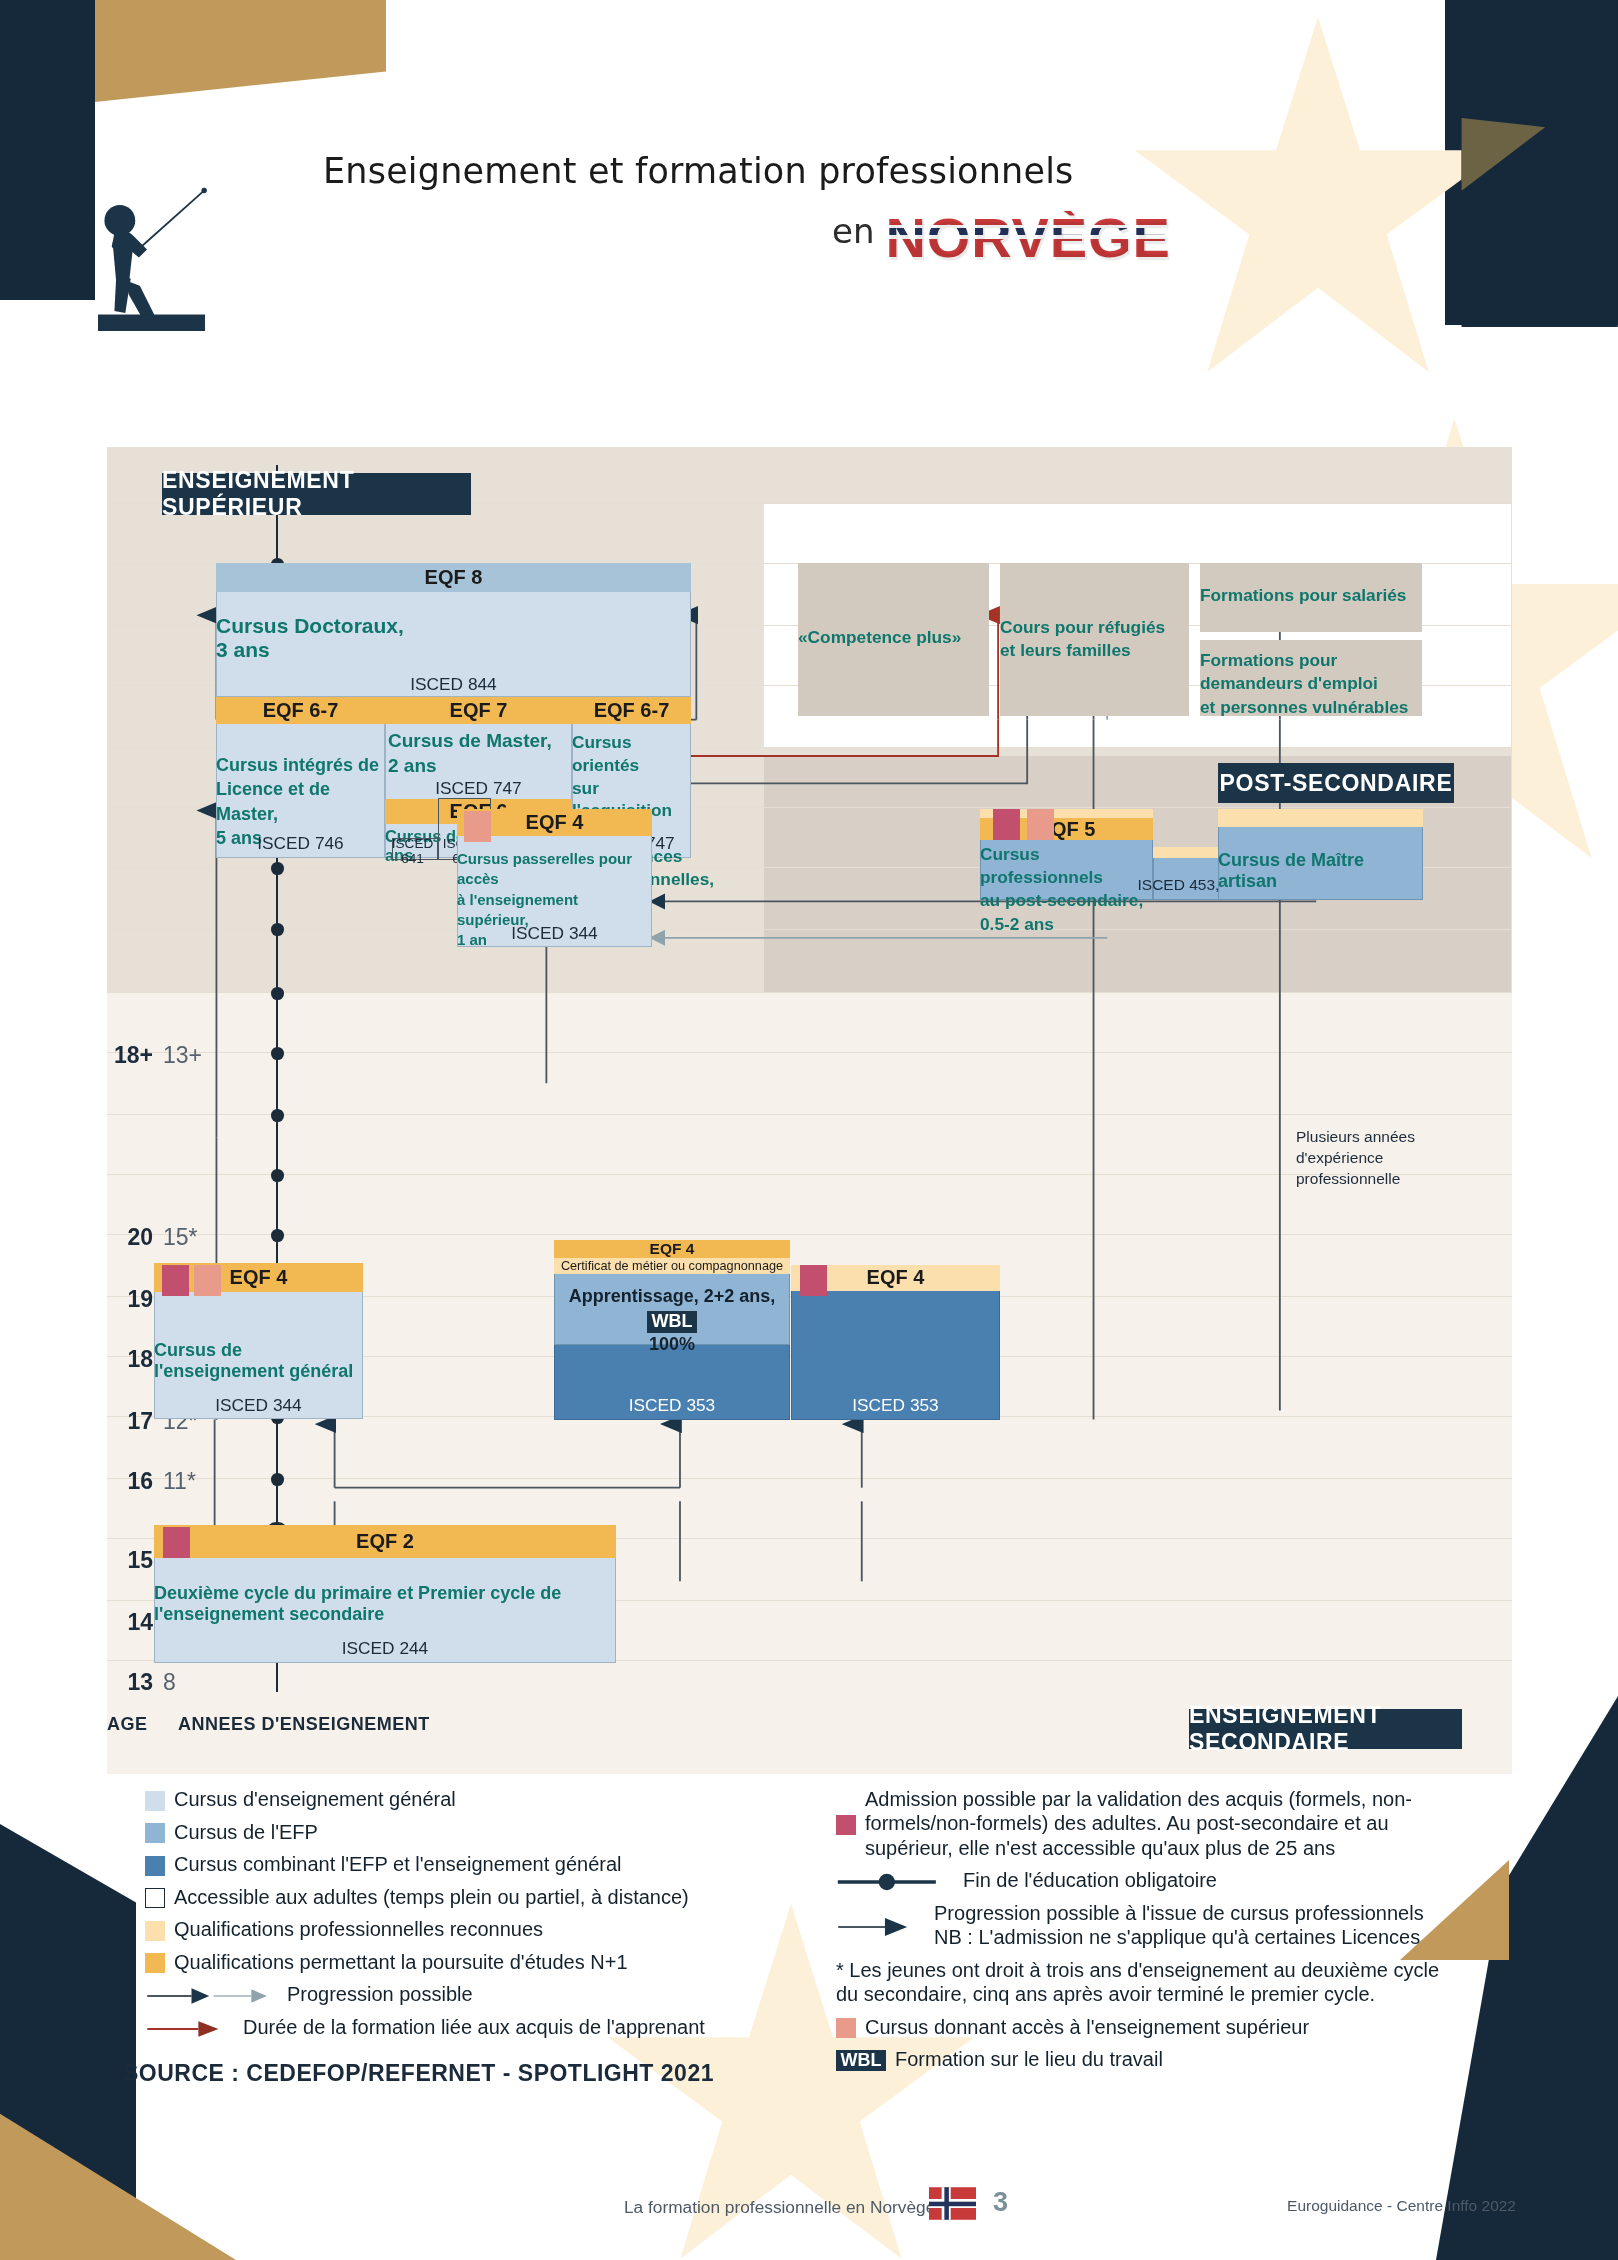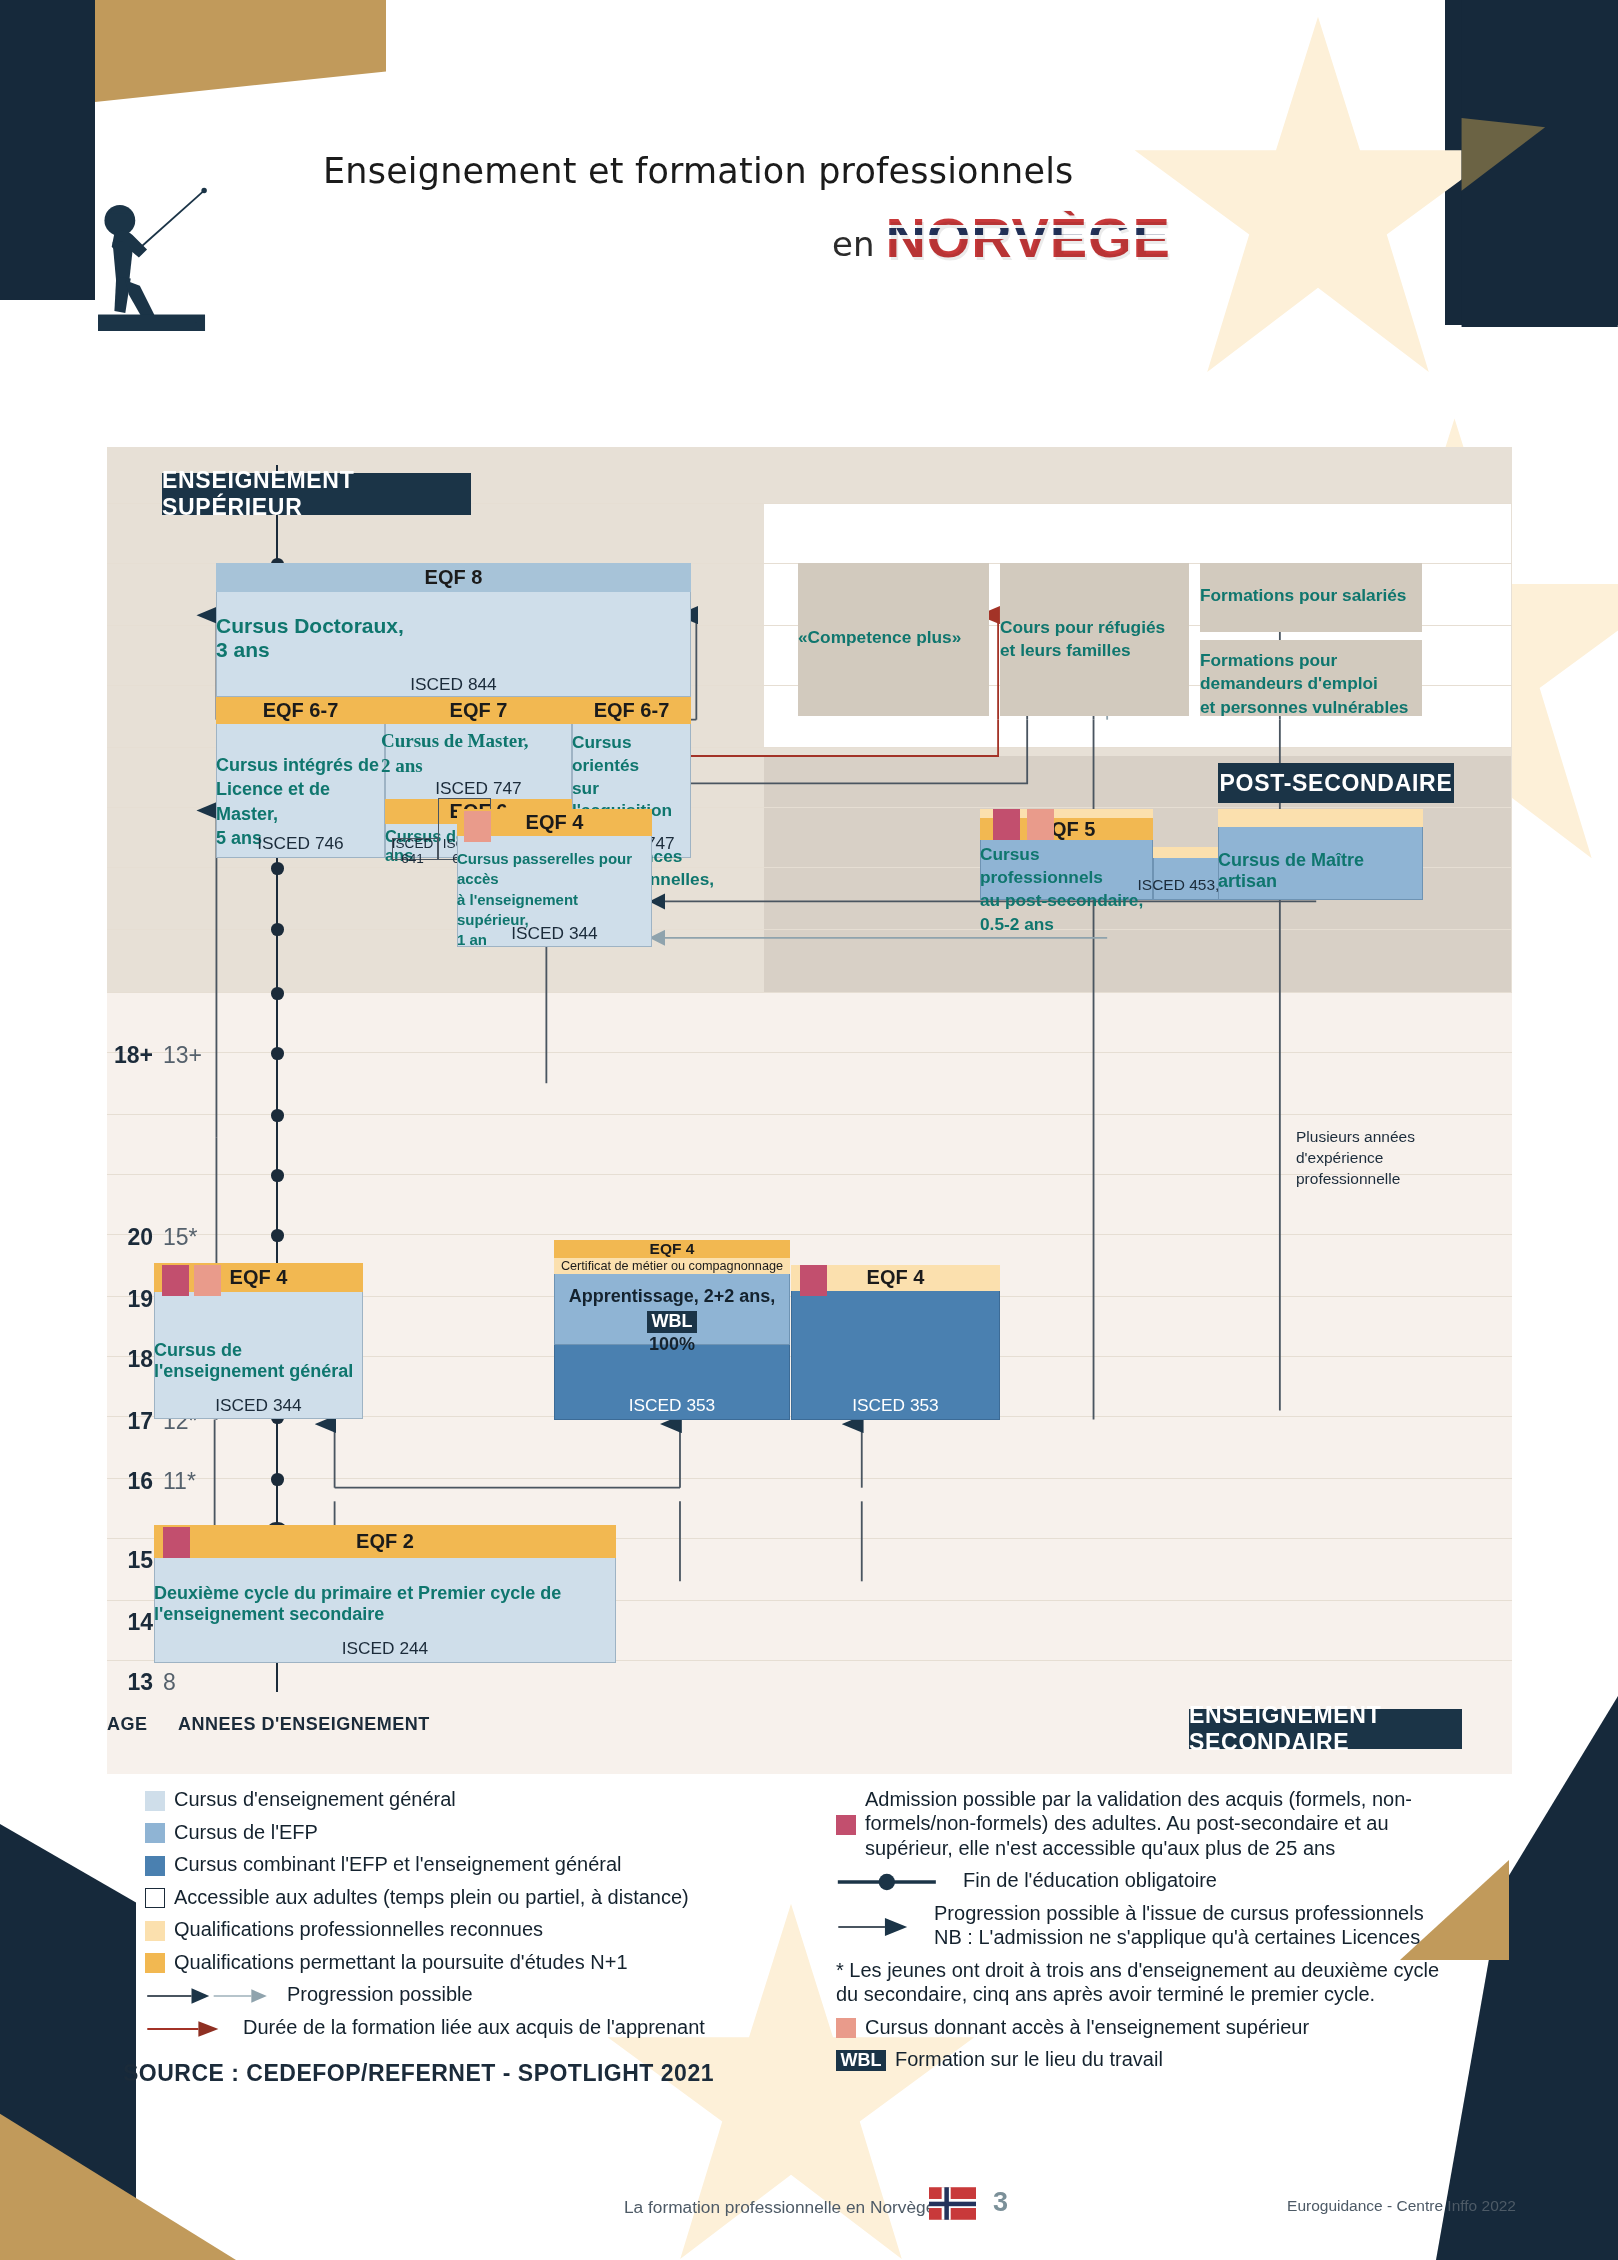--- a/index.html
+++ b/index.html
@@ -24,21 +24,21 @@
            clip-path:polygon(0 38%,100% 100%,0 100%);}
   .navy-br{position:absolute;right:0;bottom:0;width:182px;height:564px;background:#16293b;
            clip-path:polygon(100% 0,100% 100%,0 100%,36% 34%);}
   .tan-br{position:absolute;right:109px;bottom:300px;width:109px;height:100px;background:#c19a5b;
            clip-path:polygon(100% 0,100% 100%,0 100%);}
 
   
   .header{position:absolute;left:0;top:0;width:1618px;height:282px;}
   .hero-title{position:absolute;left:300px;top:151px;font-size:35px;font-weight:400;
         letter-spacing:0.2px;color:#1b1b1b;font-family:"DejaVu Sans", sans-serif;margin-left:23px;}
-  .hero-sub{position:absolute;left:832px;top:211px;display:flex;align-items:flex-end;gap:11px;}
+  .hero-sub{position:absolute;left:832px;top:211px;display:flex;align-items:flex-start;gap:11px;}
   .hero-en{font-size:34px;color:#2b2b2b;font-family:"DejaVu Sans", sans-serif;}
   .flagword{font-size:56px;font-weight:800;letter-spacing:0.9px;line-height:.95;
         font-family:"Liberation Sans", sans-serif;
         background:linear-gradient(to bottom,
            #c8393a 0 26%, #ffffff 26% 32%, #24335c 32% 46%, #ffffff 46% 52%, #c8393a 52% 100%);
         -webkit-background-clip:text;background-clip:text;color:transparent;
         text-shadow:1.8px 2.7px 0 rgba(0,0,0,.08);}
   
   .climber{position:absolute;left:98px;top:186px;}
 
@@ -318,21 +318,21 @@
 
   <div class="box bx-gen" style="left:109px;top:250px;width:169px;height:161px;"></div>
   <div class="eqf" style="left:109px;top:250px;width:169px;height:27px;">EQF 6-7</div>
   <div class="title-t" style="left:109px;top:306px;width:169px;font-size:18px;line-height:1.35;white-space:pre-line;">Cursus intégrés de
 Licence et de Master,
 5 ans</div>
   <div class="isced" style="left:109px;top:386px;width:169px;">ISCED 746</div>
 
   <div class="box bx-gen" style="left:278px;top:250px;width:187px;height:161px;"></div>
   <div class="eqf" style="left:278px;top:250px;width:187px;height:27px;">EQF 7</div>
-  <div class="title-t" style="left:274px;top:282px;width:187px;font-size:19px;line-height:1.3;white-space:pre-line;font-family:Liberation Serif, serif;">Cursus de Master,
+  <div class="title-t" style="left:281px;top:282px;width:187px;font-size:19px;line-height:1.3;white-space:pre-line;">Cursus de Master,
 2 ans</div>
   <div class="isced" style="left:278px;top:331px;width:187px;">ISCED 747</div>
 
   <div class="eqf" style="left:278px;top:352px;width:187px;height:24.5px;">EQF 6</div>
   <div class="title-t" style="left:278px;top:380px;width:187px;font-size:16.4px;">Cursus de Licence, 3-4 ans</div>
   <div class="dashbox" style="left:285px;top:391px;width:44px;height:20px;"></div>
   <div class="dashbox" style="left:331px;top:351px;width:51px;height:60px;"></div>
   <div class="isced" style="left:280px;top:389px;width:51px;font-size:13.6px;">ISCED 641</div>
   <div class="isced" style="left:331px;top:389px;width:51px;font-size:13.6px;">ISCED 641</div>
   <div class="isced" style="left:383px;top:389px;width:51px;font-size:13.6px;">ISCED 645</div>

